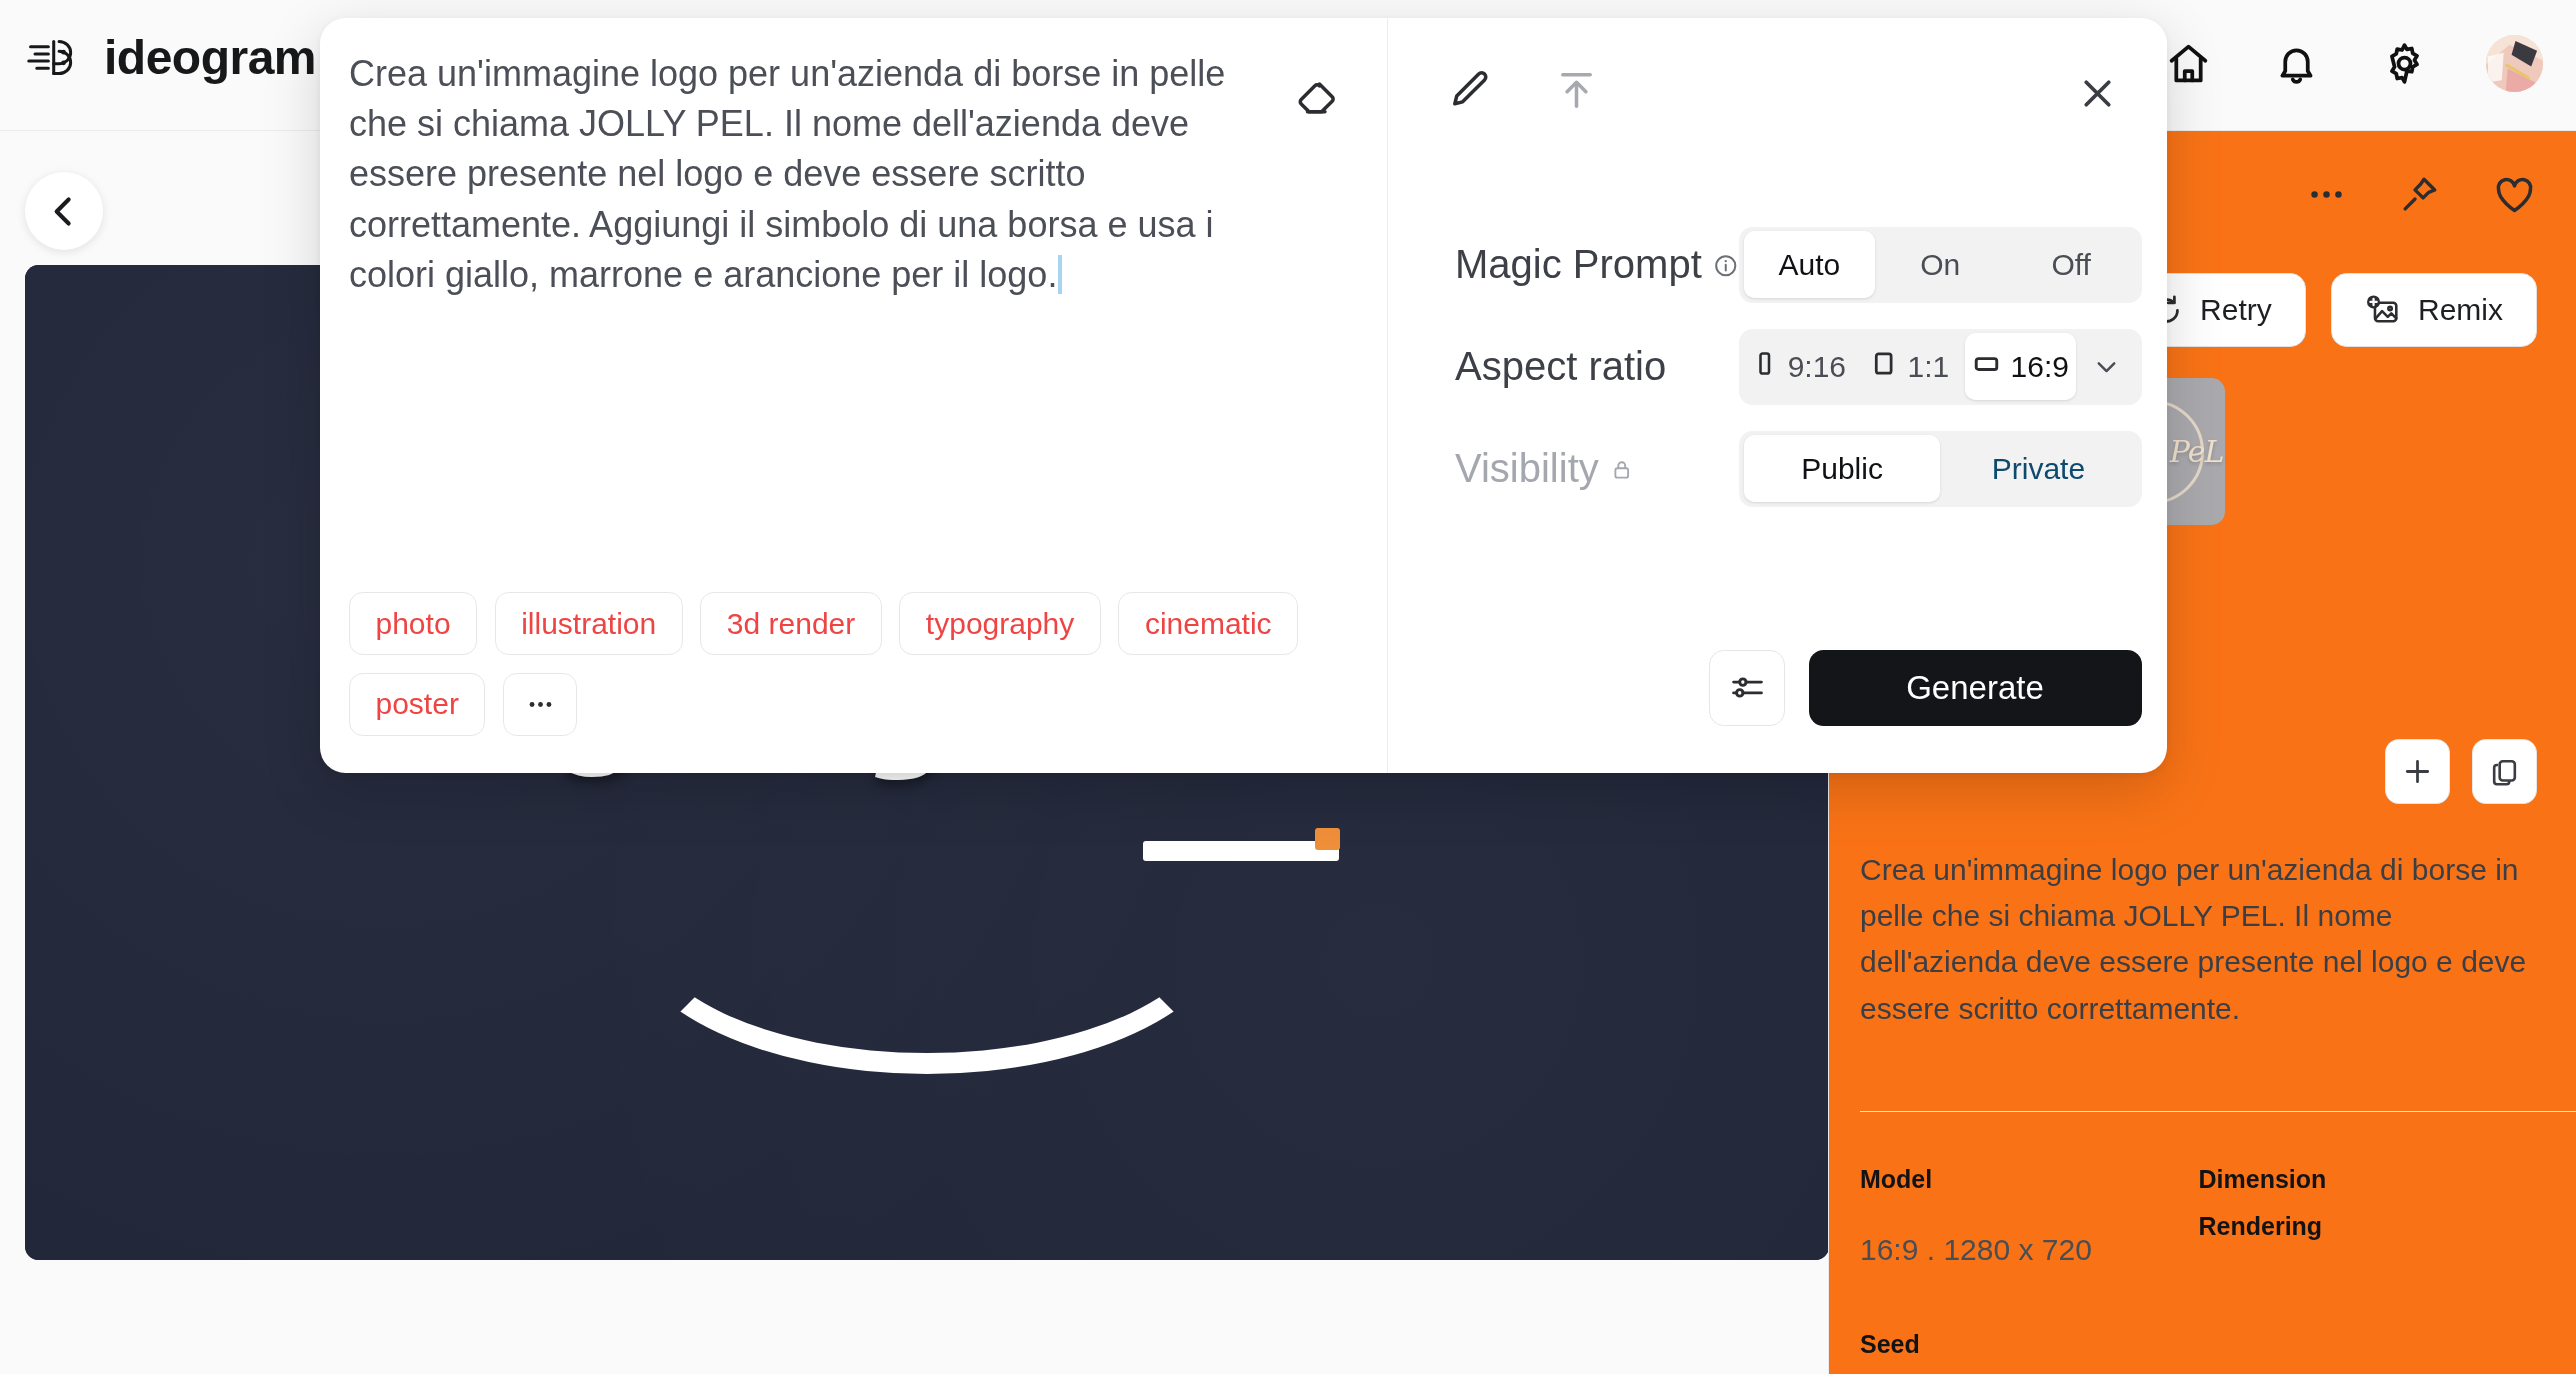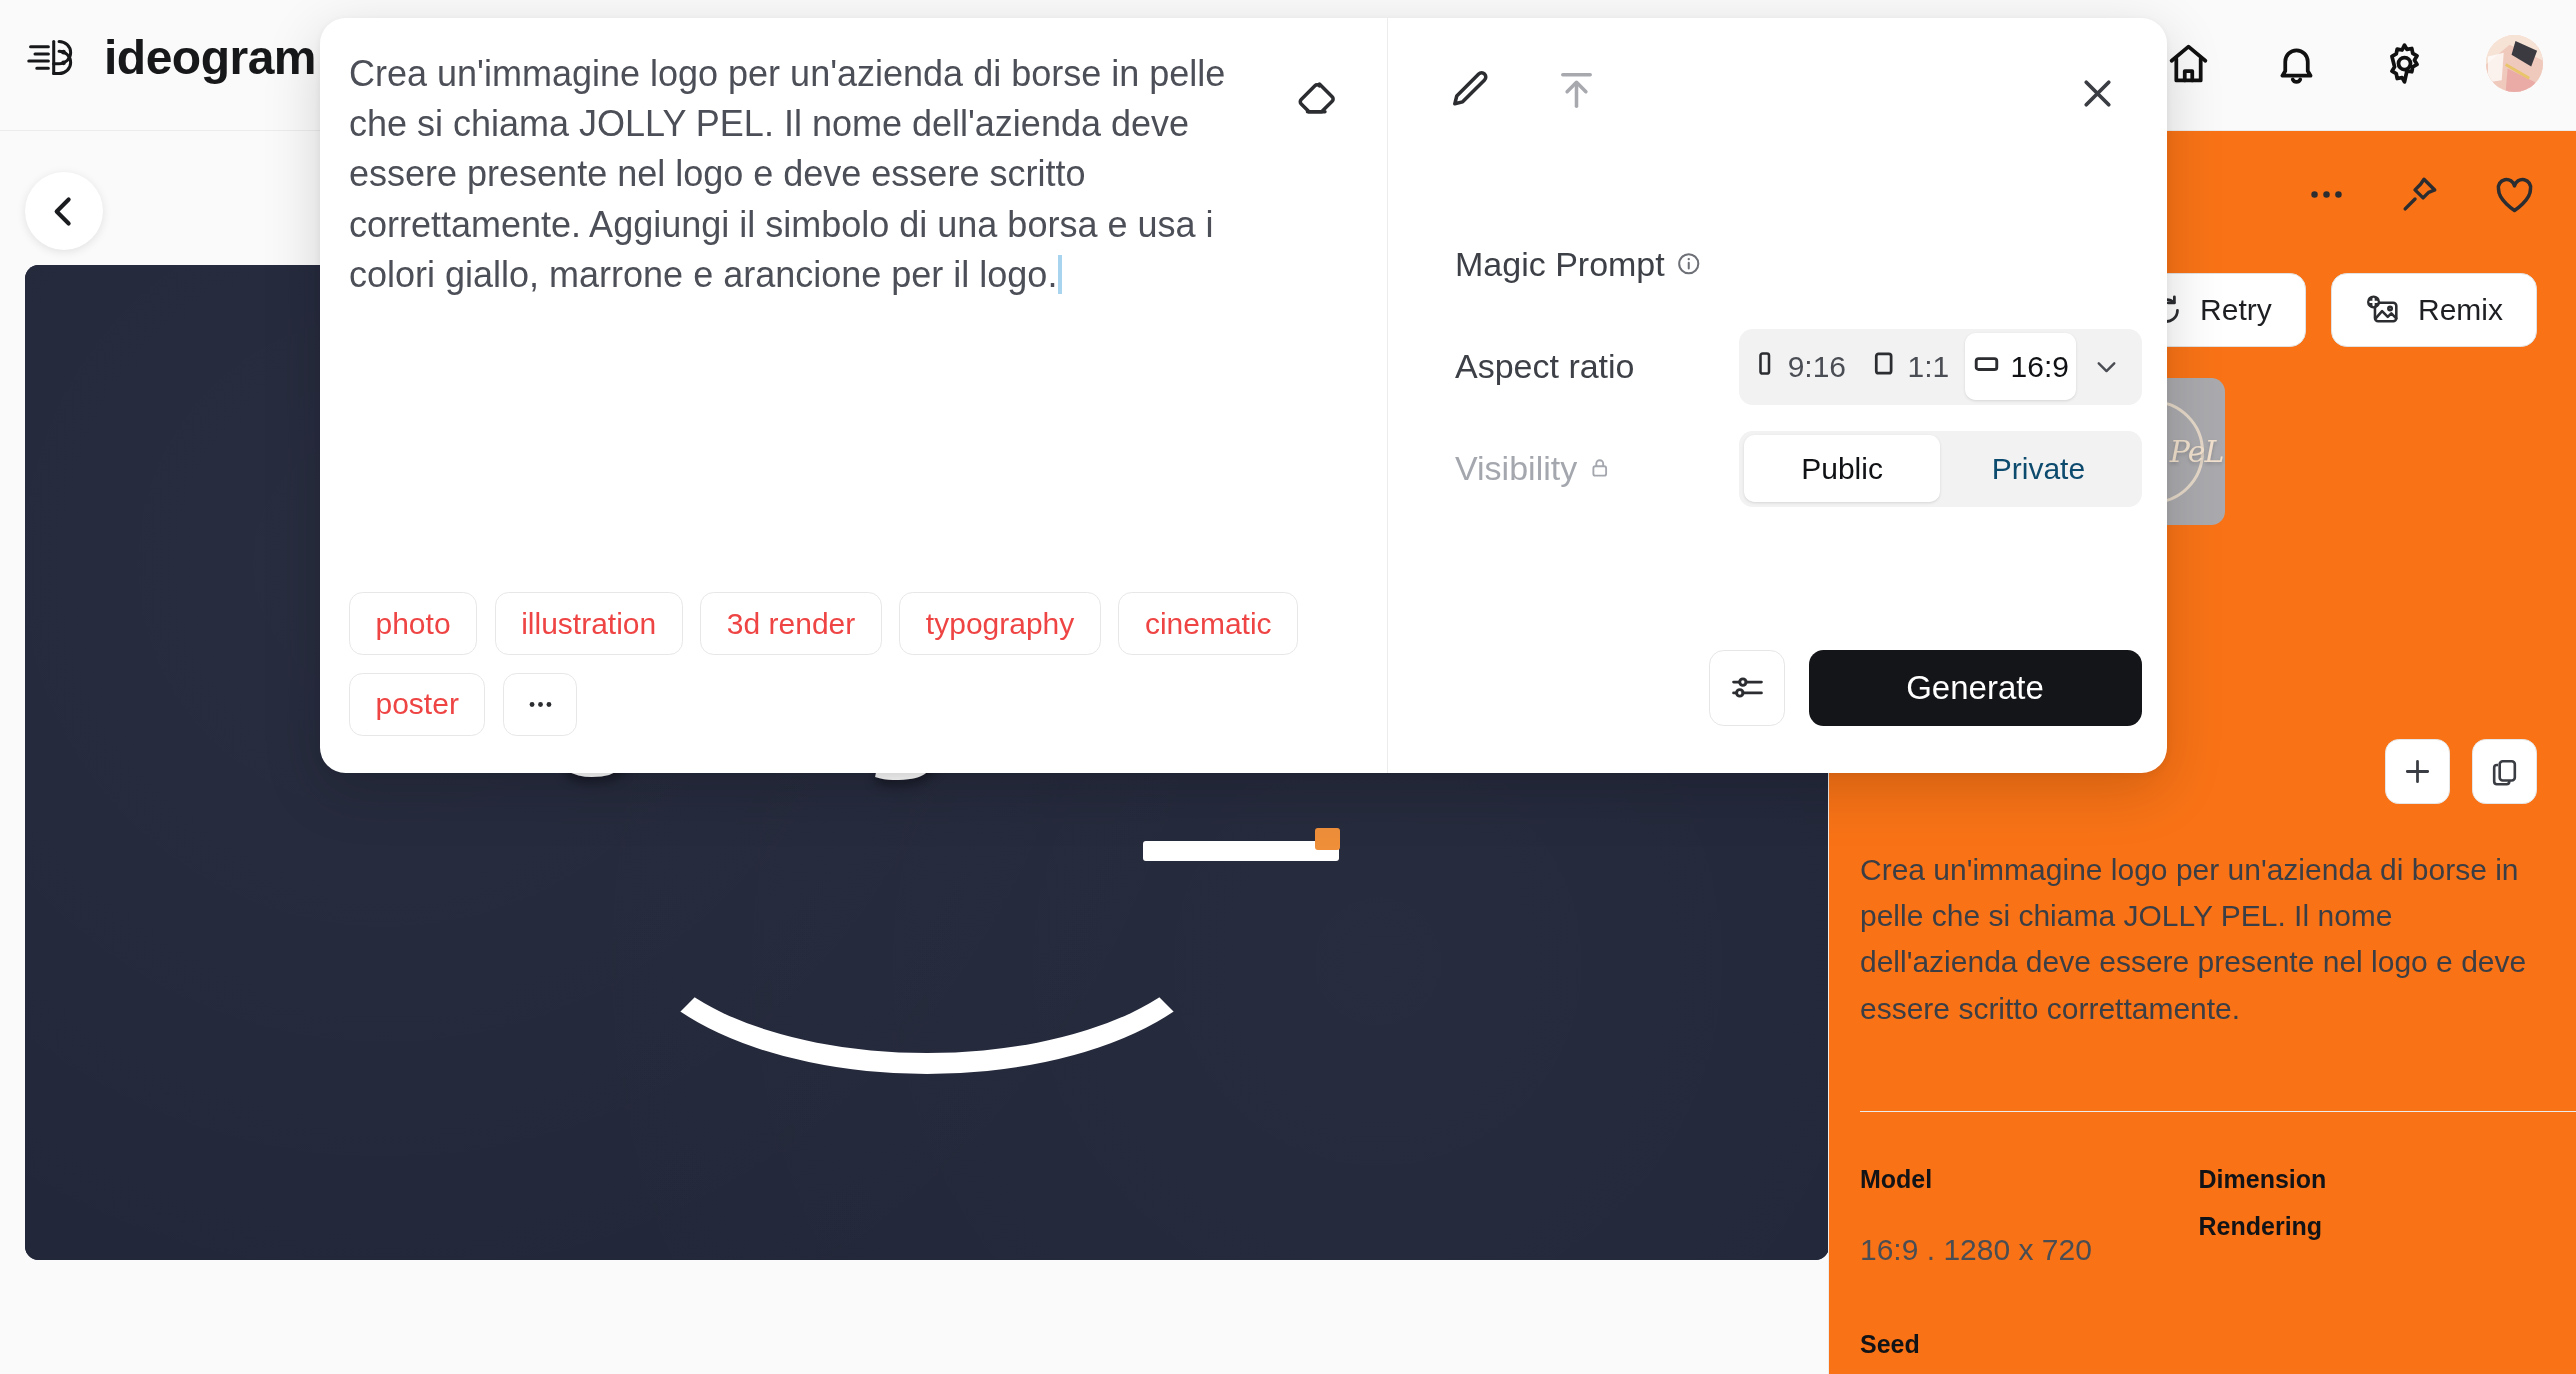--- a/index.html
+++ b/index.html
@@ -229,21 +229,21 @@
     width: 57px; height: 57px; display: flex; align-items: center; justify-content: center;
     cursor: pointer;
   }
 
   .settings { position: absolute; left: 0; top: 196px; width: 100%; }
   .srow {
     display: flex; align-items: center; height: 102px; padding-left: 67px; padding-right: 25.5px;
   }
   .srow-label {
     width: 284px; flex: 0 0 auto;
-    font-size: 34px; color: #3d4047;
+    font-size: 40px; color: #3d4047;
     display: flex; align-items: center; gap: 10.8px;
   }
   .srow-label.dim { color: #a4a7ae; }
   .seg {
     flex: 1 1 auto; height: 76px; background: #f2f2f2; border-radius: 13.7px;
     display: flex; align-items: center; padding: 4.9px; position: relative;
   }
   .seg-item {
     flex: 1 1 0; height: 100%; border-radius: 10.8px;
     display: flex; align-items: center; justify-content: center; gap: 9.8px;
@@ -487,20 +487,25 @@
         <div class="srow">
           <div class="srow-label">
             <span>Magic Prompt</span>
             <span>
               <svg viewBox="0 0 24 24" width="25.5" height="25.5" fill="none" stroke="#6d7076" stroke-width="1.9">
                 <circle cx="12" cy="12" r="9"></circle>
                   <path d="M12 11v5.5" stroke-linecap="round"></path>
                   <circle cx="12" cy="7.6" r="1.1" fill="#6d7076" stroke="none"></circle>
               </svg>
             </span>
+          </div>
+          <div class="seg">
+            <div class="seg-item active">Auto</div>
+            <div class="seg-item">On</div>
+            <div class="seg-item">Off</div>
           </div>
         </div>
 
         <div class="srow">
           <div class="srow-label">
             <span>Aspect ratio</span>
           </div>
           <div class="seg">
             <div class="seg-item">
               <span>

